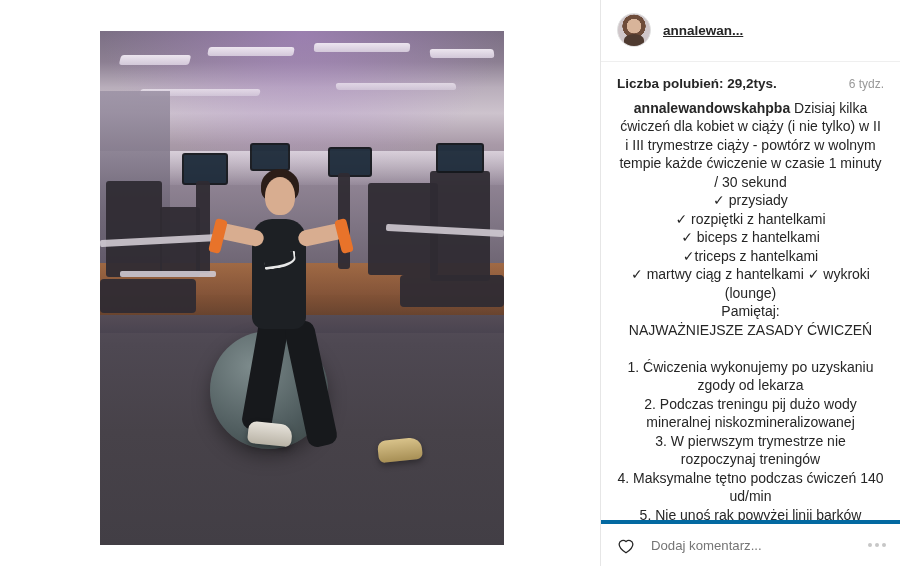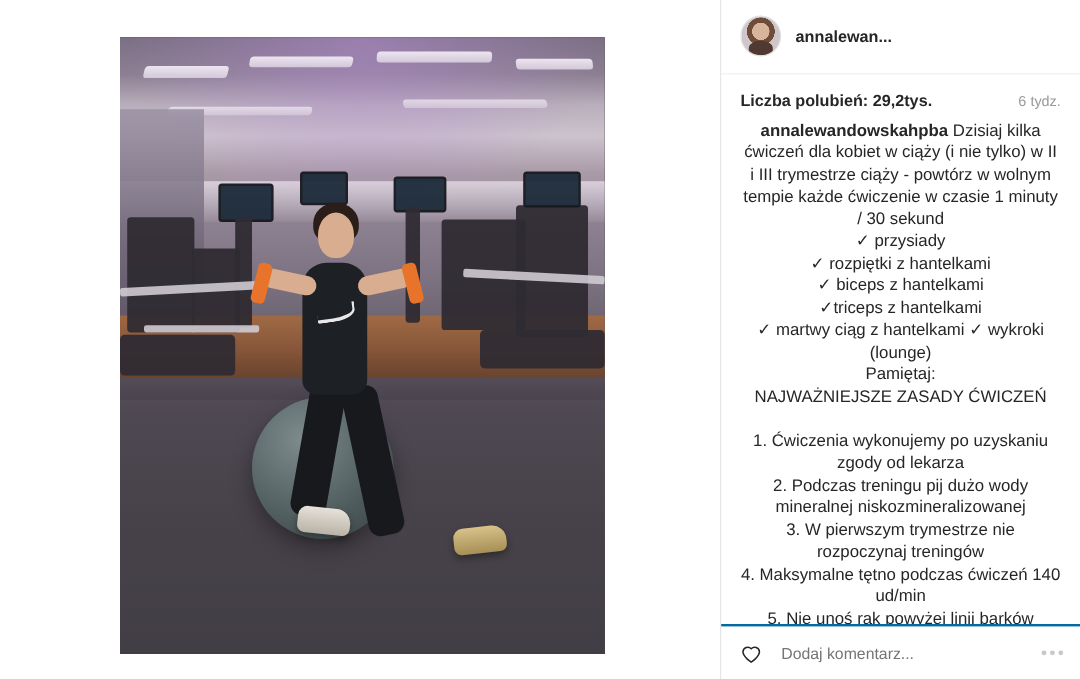--- a/index.html
+++ b/index.html
@@ -219,20 +219,21 @@
     border-radius: 50% 50% 0 0;
   }
   .uname {
     margin-left: 12px;
     font-size: 13.5px;
     font-weight: bold;
     color: #262626;
     flex: 1 1 auto;
     overflow: hidden;
     white-space: nowrap;
+    text-decoration: underline;
   }
   .follow-btn {
     background: #3897f0;
     color: #ffffff;
     border: 0;
     border-radius: 3px;
     font-size: 12.5px;
     font-weight: bold;
     padding: 7px 12px;
     cursor: pointer;
@@ -266,21 +267,21 @@
     color: #262626;
     word-wrap: break-word;
     white-space: pre-wrap;
     text-align: center;
   }
   .caption .author {
     font-weight: bold;
     color: #262626;
   }
   .side-footer {
-    border-top: 2px solid #0369a1;
+    border-top: 4px solid #0369a1;
     height: 46px;
     display: flex;
     align-items: center;
     padding: 0 14px;
     box-sizing: border-box;
     flex: 0 0 46px;
   }
   .heart-icon {
     width: 22px; height: 22px;
     flex: 0 0 22px;

